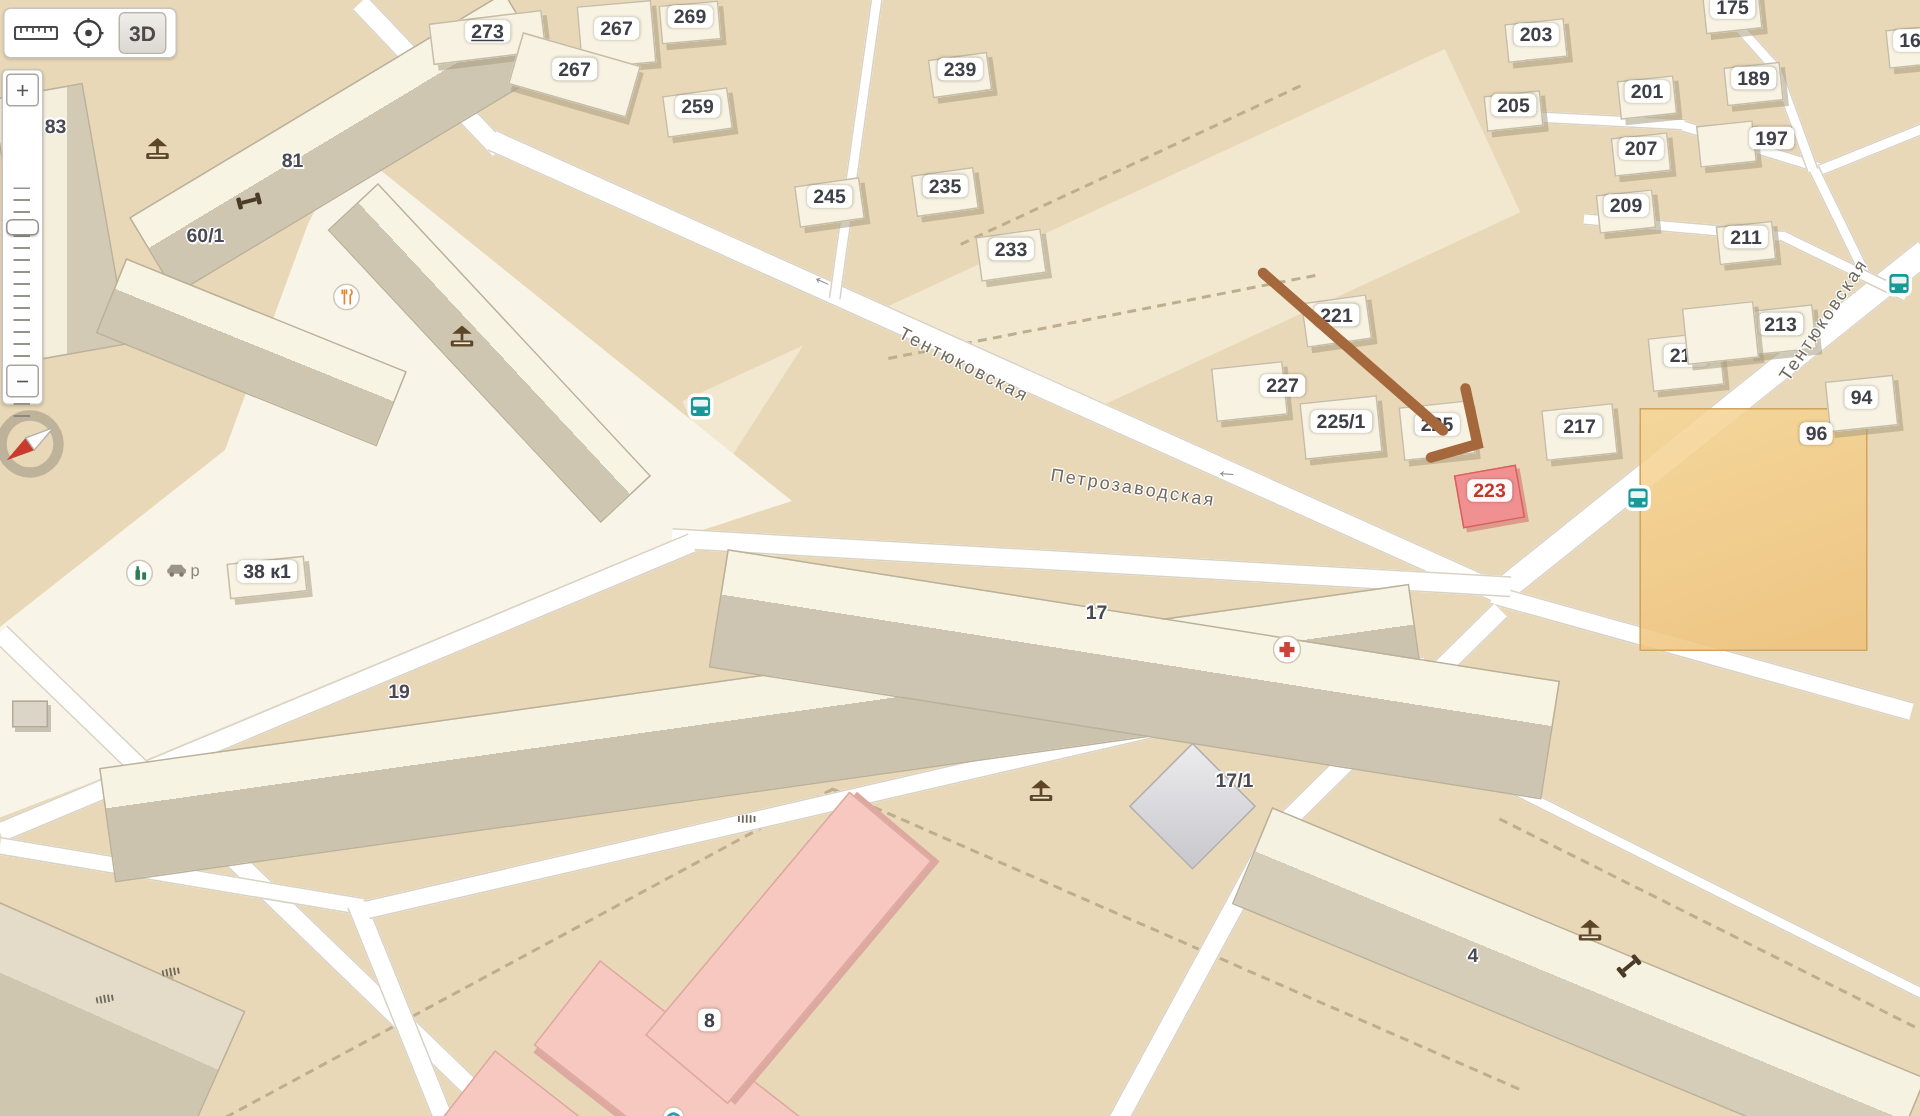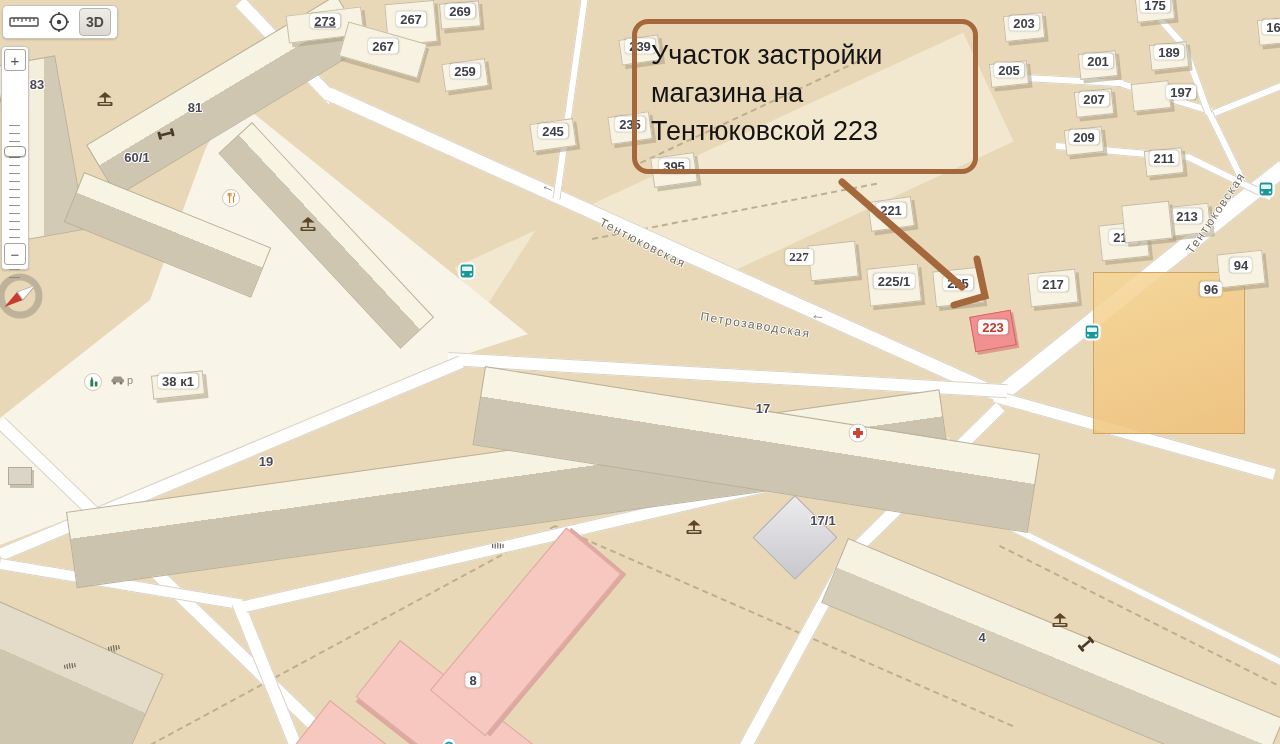--- a/index.html
+++ b/index.html
@@ -115,25 +115,25 @@
       <div class="bubble" style="left: 383px; top: 46px;">267</div>
       <div class="hbox" style="left: 465px; top: 75px; width: 42px; height: 26px; transform: translate(-50%, -50%) rotate(-8deg);"></div>
       <div class="bubble" style="left: 465px; top: 71px;">259</div>
       <div class="hbox" style="left: 553px; top: 135px; width: 42px; height: 26px; transform: translate(-50%, -50%) rotate(-8deg);"></div>
       <div class="bubble" style="left: 553px; top: 131px;">245</div>
       <div class="hbox" style="left: 640px; top: 50px; width: 38px; height: 24px; transform: translate(-50%, -50%) rotate(-8deg);"></div>
       <div class="bubble" style="left: 640px; top: 46px;">239</div>
       <div class="hbox" style="left: 630px; top: 128px; width: 40px; height: 26px; transform: translate(-50%, -50%) rotate(-8deg);"></div>
       <div class="bubble" style="left: 630px; top: 124px;">235</div>
       <div class="hbox" style="left: 674px; top: 170px; width: 42px; height: 28px; transform: translate(-50%, -50%) rotate(-8deg);"></div>
-      <div class="bubble" style="left: 674px; top: 166px;">395</div>
+      <div class="bubble" style="left: 674px; top: 166px;">233</div>
       <div class="hbox" style="left: 891px; top: 214px; width: 42px; height: 28px; transform: translate(-50%, -50%) rotate(-8deg);"></div>
       <div class="bubble" style="left: 891px; top: 210px;">221</div>
       <div class="hbox" style="left: 833px; top: 261px; width: 46px; height: 34px; transform: translate(-50%, -50%) rotate(-6deg);"></div>
-      <div class="bubble" style="left: 799px; top: 257px; font-family: Liberation Serif, serif;">227</div>
+      <div class="bubble" style="left: 855px; top: 257px;">227</div>
       <div class="hbox" style="left: 894px; top: 285px; width: 50px; height: 36px; transform: translate(-50%, -50%) rotate(-6deg);"></div>
       <div class="bubble" style="left: 894px; top: 281px;">225/1</div>
       <div class="hbox" style="left: 958px; top: 287px; width: 46px; height: 34px; transform: translate(-50%, -50%) rotate(-6deg);"></div>
       <div class="bubble" style="left: 958px; top: 283px;">225</div>
       <div class="hbox" style="left: 1053px; top: 288px; width: 46px; height: 32px; transform: translate(-50%, -50%) rotate(-6deg);"></div>
       <div class="bubble" style="left: 1053px; top: 284px;">217</div>
       <div class="hbox" style="left: 1124px; top: 241px; width: 46px; height: 34px; transform: translate(-50%, -50%) rotate(-6deg);"></div>
       <div class="bubble" style="left: 1124px; top: 237px;">215</div>
       <div class="hbox" style="left: 1187px; top: 220px; width: 44px; height: 28px; transform: translate(-50%, -50%) rotate(-6deg);"></div>
       <div class="bubble" style="left: 1187px; top: 216px;">213</div>
@@ -161,21 +161,21 @@
       <div class="hbox" style="left: 1277px; top: 31px; width: 36px; height: 24px; transform: translate(-50%, -50%) rotate(-6deg);"></div>
       <div class="bubble" style="left: 1277px; top: 27px;">161</div>
       <div class="hbox" style="left: 178px; top: 385px; width: 50px; height: 22px; transform: translate(-50%, -50%) rotate(-6deg);"></div>
       <div class="bubble" style="left: 178px; top: 381px;">38 к1</div>
       <div class="hbox red" style="left: 993px; top: 331px; width: 40px; height: 34px; transform: translate(-50%, -50%) rotate(-10deg);"></div>
       <div class="bubble redtxt" style="left: 993px; top: 327px;">223</div>
       <div class="halo" style="left: 37px; top: 84px;">83</div>
       <div class="halo" style="left: 195px; top: 107px;">81</div>
       <div class="halo" style="left: 137px; top: 157px;">60/1</div>
       <div class="halo" style="left: 266px; top: 461px;">19</div>
-      <div class="halo" style="left: 731px; top: 408px; margin-left: 32px;">17</div>
+      <div class="halo" style="left: 731px; top: 408px;">17</div>
       <div class="halo" style="left: 823px; top: 520px;">17/1</div>
       <div class="halo" style="left: 982px; top: 637px;">4</div>
       <div class="bubble" style="left: 473px; top: 680px;">8</div>
       <div class="bubble" style="left: 1211px; top: 289px;">96</div>
     </div>
   <div id="lay-icons">
       <div class="mapicon" style="left: 105px; top: 100px; transform: translate(-50%, -50%) rotate(0deg);">
         <svg width="19" height="16" viewBox="0 0 19 16">
           <polygon points="9.5,0 16,5.5 3,5.5" fill="#5e4526"></polygon>
           <rect x="8.6" y="3" width="1.8" height="7" fill="#5e4526"></rect>
@@ -320,25 +320,20 @@
       <div class="street" style="left: 595px; top: 236px; transform: rotate(27deg);">Тентюковская</div>
       <div class="street" style="left: 700px; top: 318px; transform: rotate(9deg);">Петрозаводская</div>
       <div class="street" style="left: 1168px; top: 206px; transform: rotate(-56deg);">Тентюковская</div>
     </div>
 
   <svg id="arrow-overlay" width="1280" height="744">
     <path d="M842,182 L962,287" stroke="#a5673c" stroke-width="7" stroke-linecap="round" fill="none"></path>
     <path d="M954,305 L985,296 L977,259" stroke="#a5673c" stroke-width="7" stroke-linecap="round" stroke-linejoin="miter" fill="none"></path>
   </svg>
 
-  <div id="annotation-box">
-    <span class="ann-line first">Участок застройки</span>
-    <span class="ann-line">магазина на</span>
-    <span class="ann-line">Тентюковской 223</span>
-  </div>
 
   <div id="toolbar">
     <span>
       <svg width="30" height="12" viewBox="0 0 30 12">
           <rect x="1" y="2" width="28" height="8" rx="1" fill="#fff" stroke="#4a4a4a" stroke-width="1.4"></rect>
           <path d="M5,2 v4 M9,2 v3 M13,2 v4 M17,2 v3 M21,2 v4 M25,2 v3" stroke="#4a4a4a" stroke-width="1.2"></path>
         </svg>
     </span>
     <span>
       <svg width="24" height="24" viewBox="0 0 24 24">

